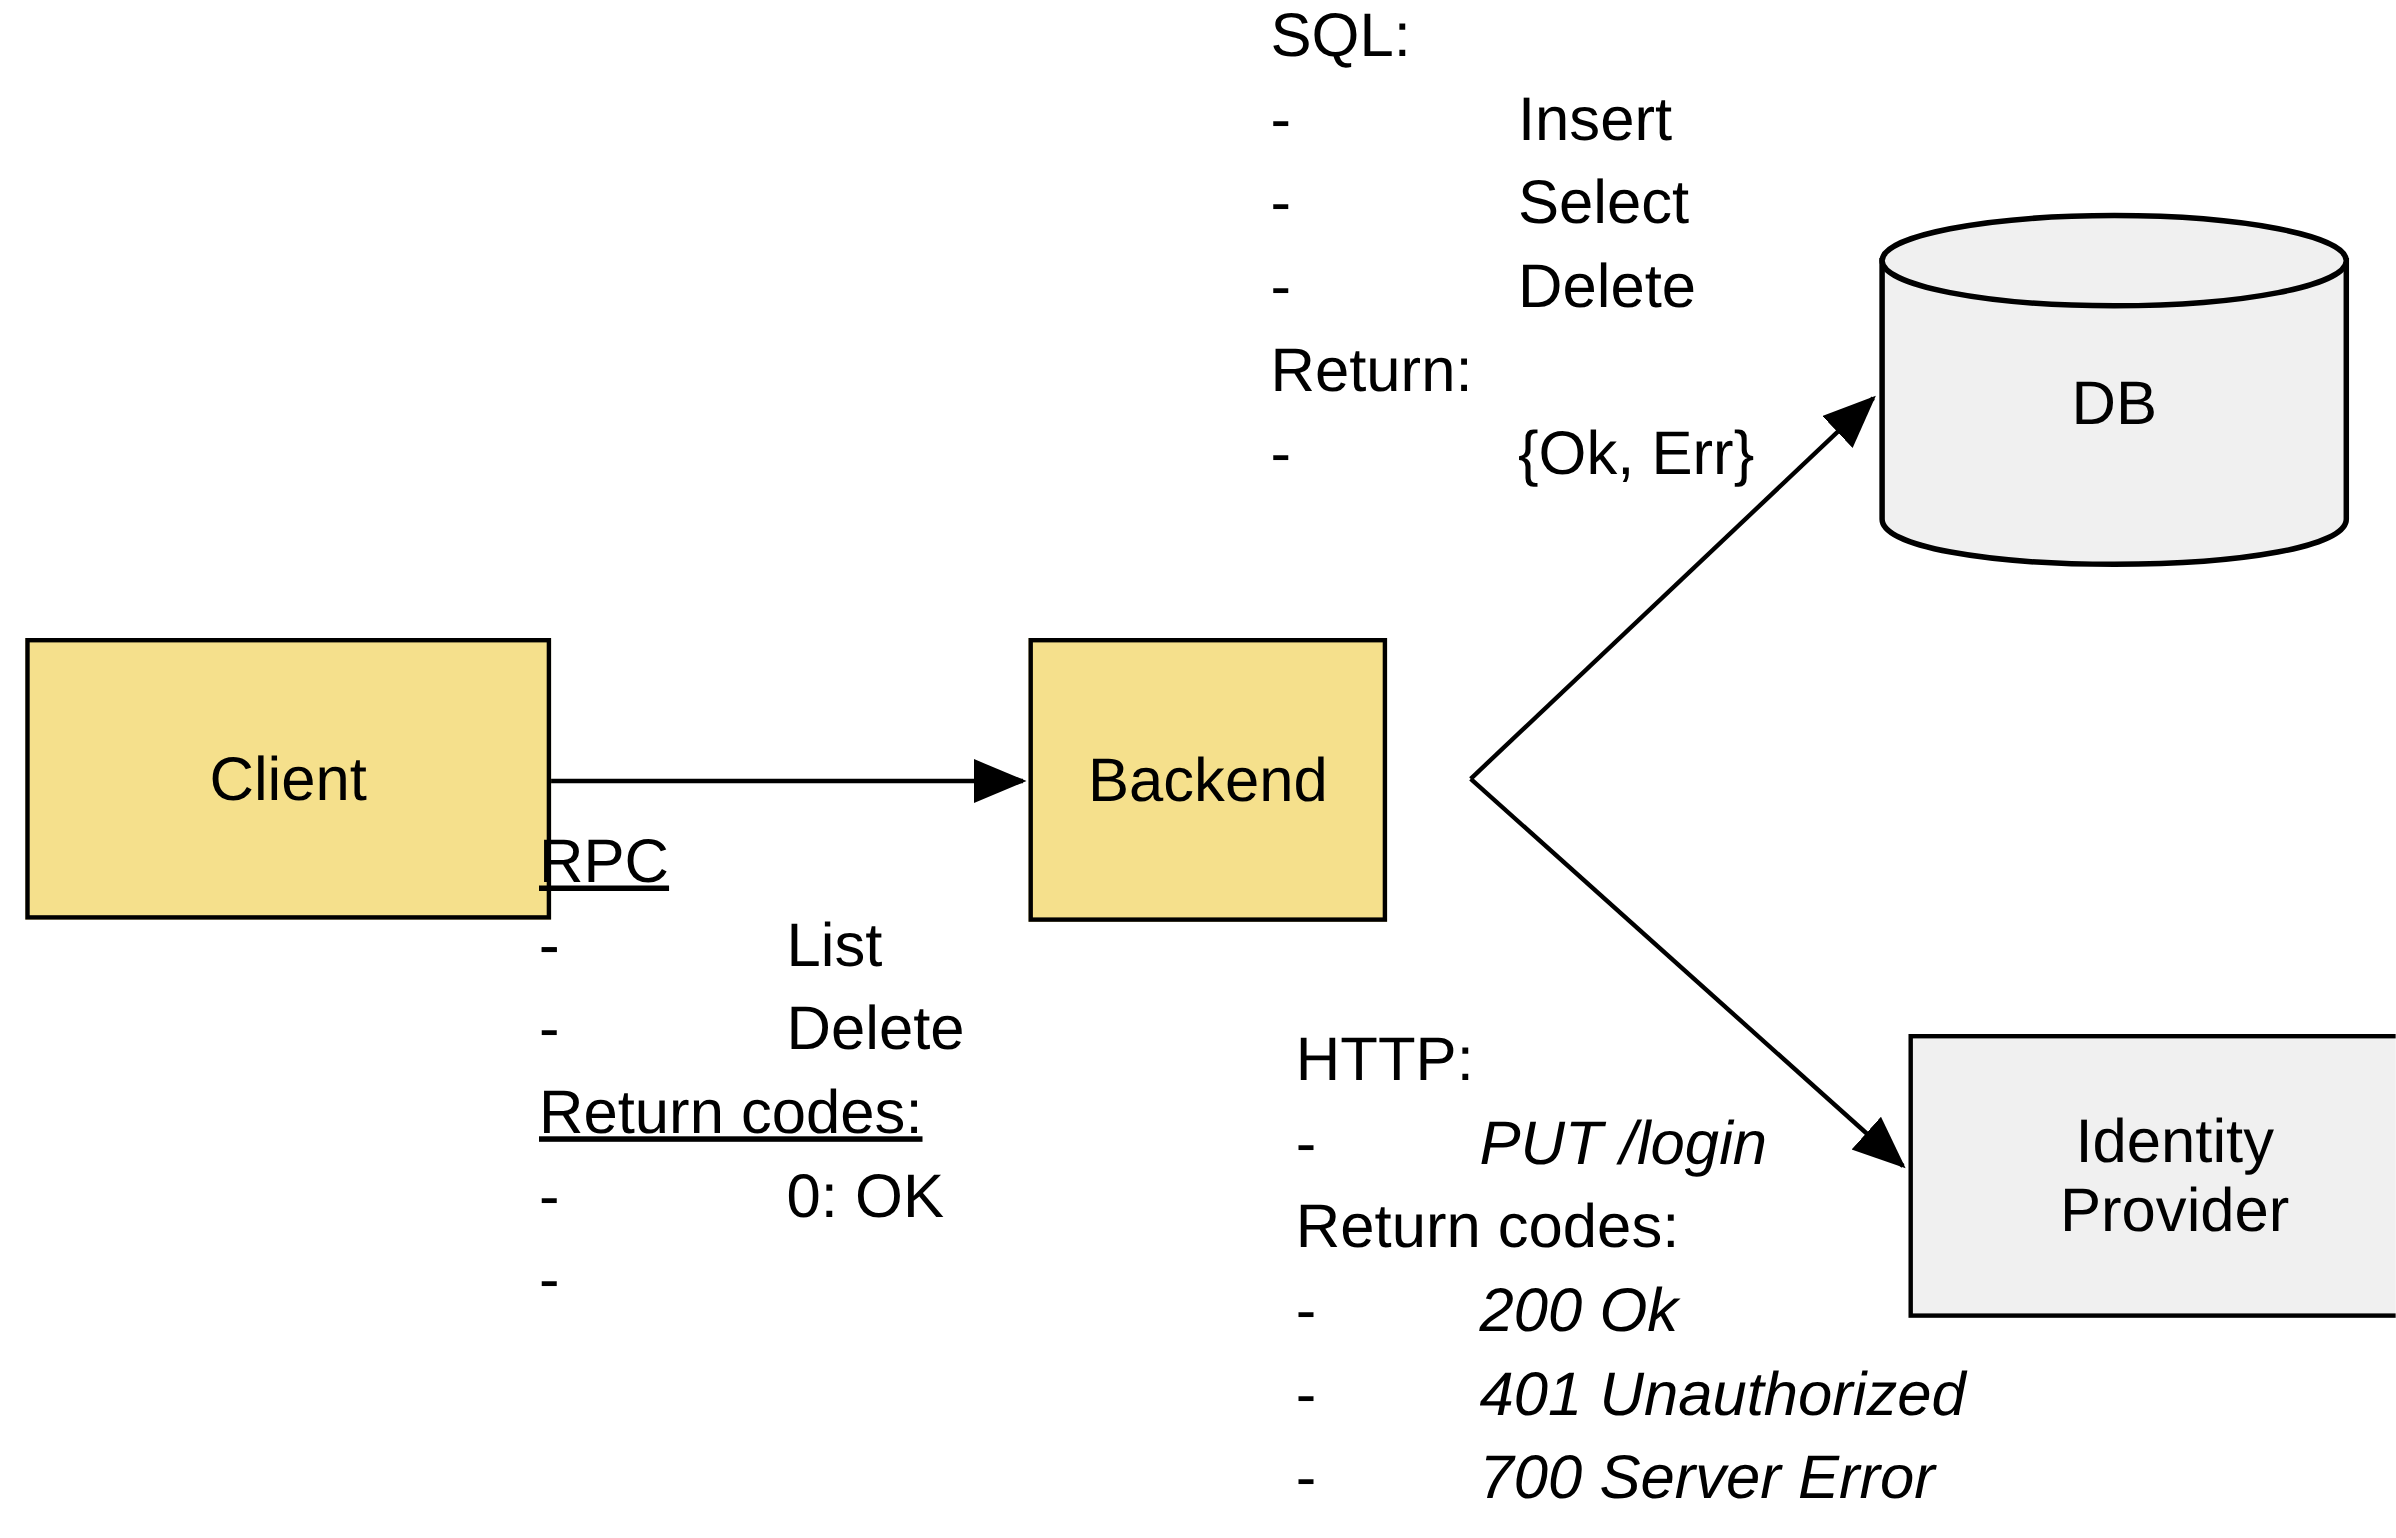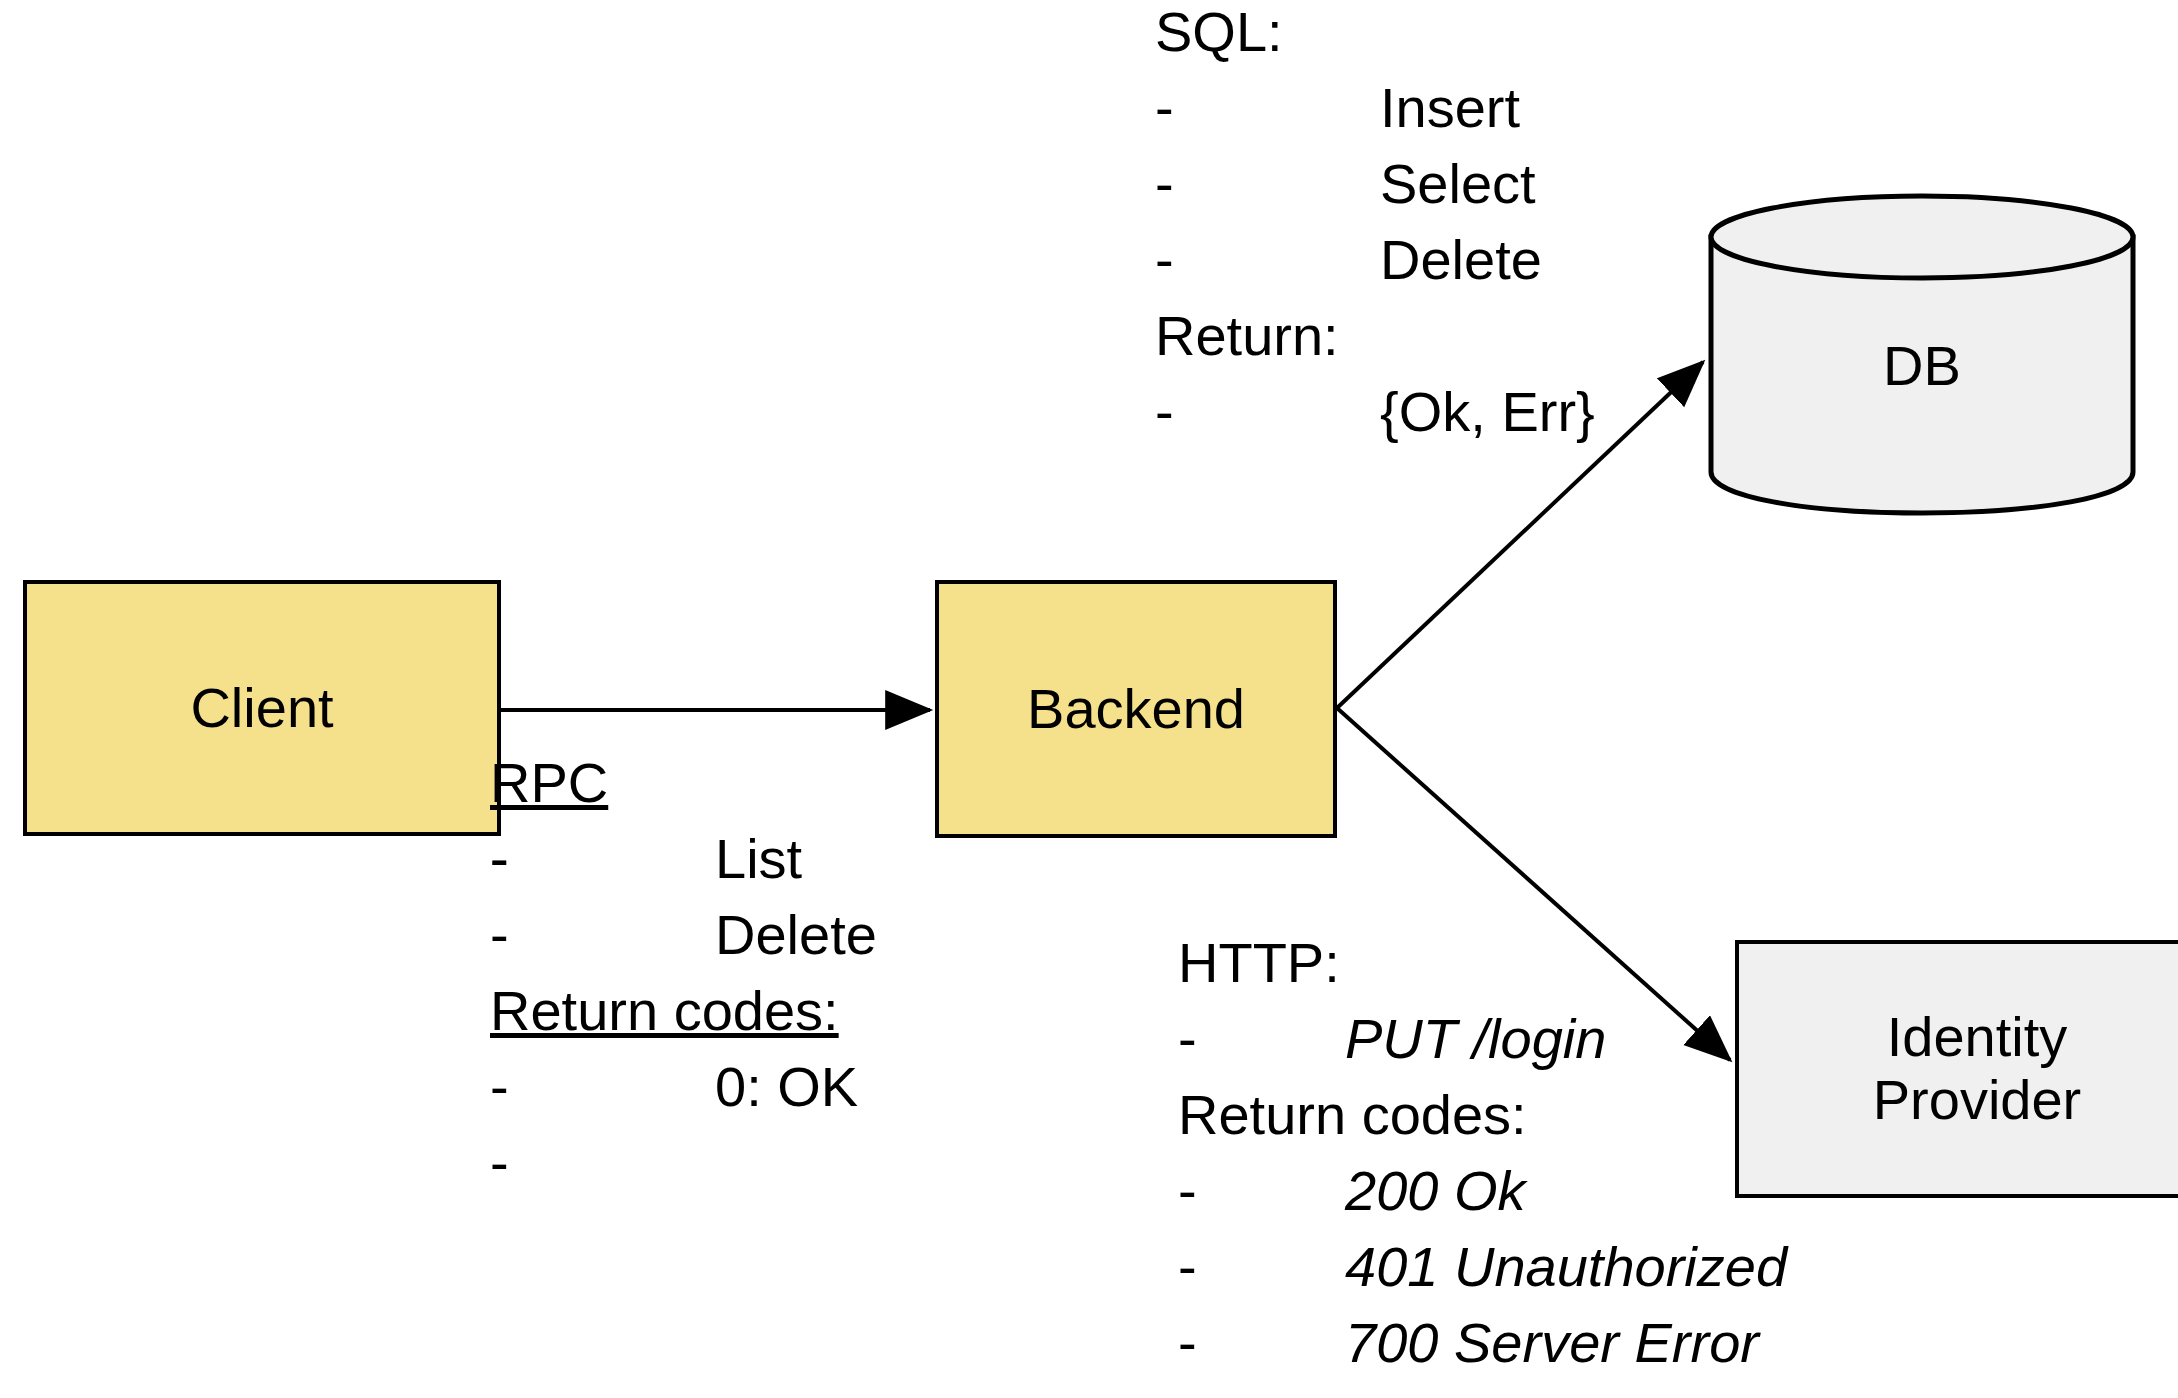--- a/index.html
+++ b/index.html
@@ -30,21 +30,21 @@
     letter-spacing: 0px;
     color: #000000;
   }
   .node-rect {
     border: 4px solid #000000;
   }
   .node-yellow { background: #F5E08C; }
   .node-gray   { background: #F0F0F0; }
 
   #client-node  { left: 23px;  top: 580px; width: 478px; height: 256px; }
-  #backend-node { left: 935px; top: 580px; width: 402px; height: 258px; }
+  #backend-node { left: 935px; top: 580px; width: 326px; height: 258px; }
   #idp-node     { left: 1735px; top: 940px; width: 484px; height: 258px; }
 
   
   #db-node {
     position: absolute;
     left: 1707px;
     top: 192px;
     width: 430px;
     height: 325px;
     text-align: center;

